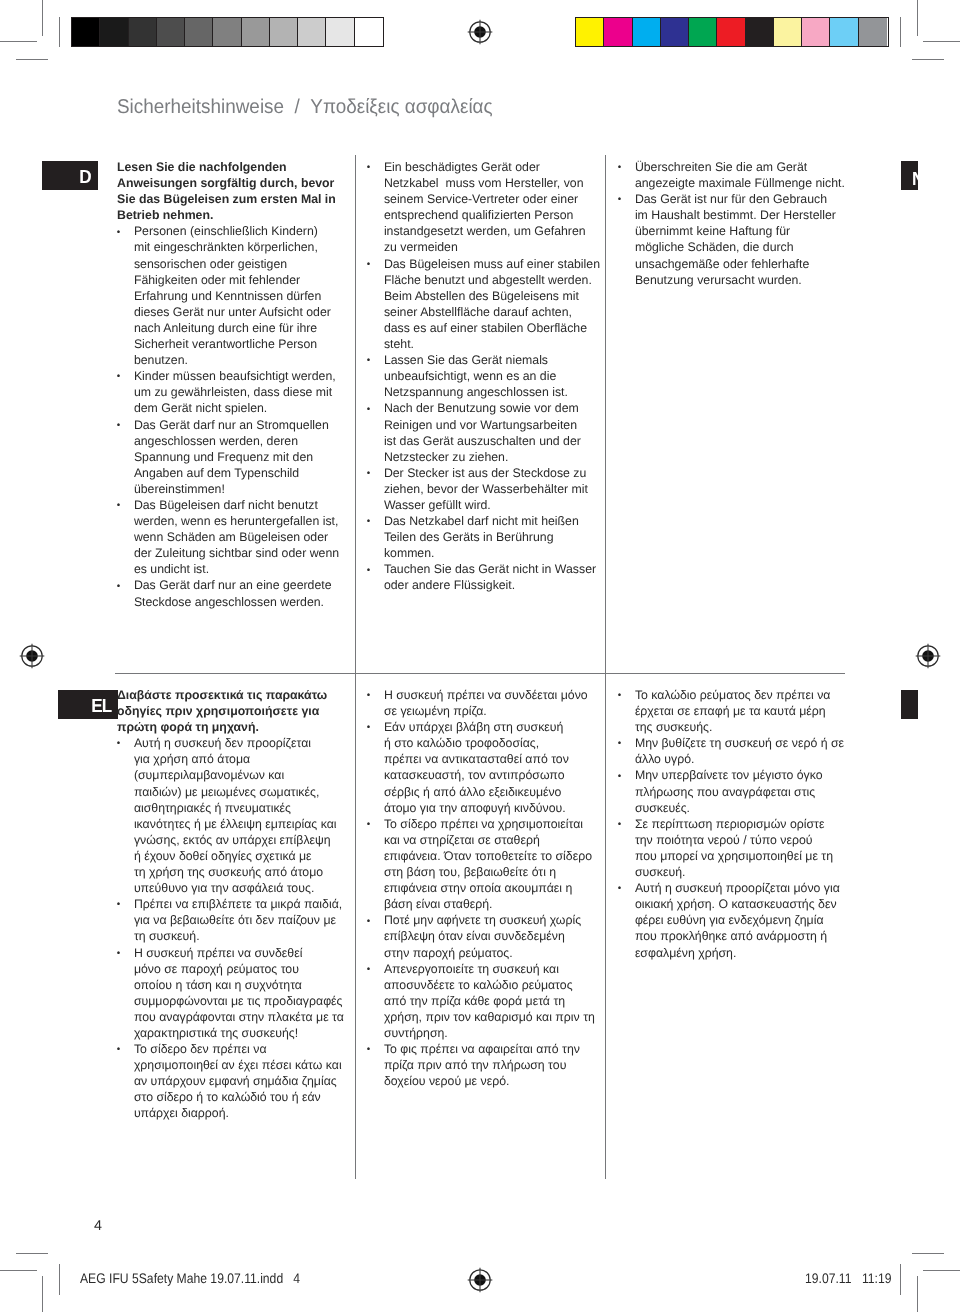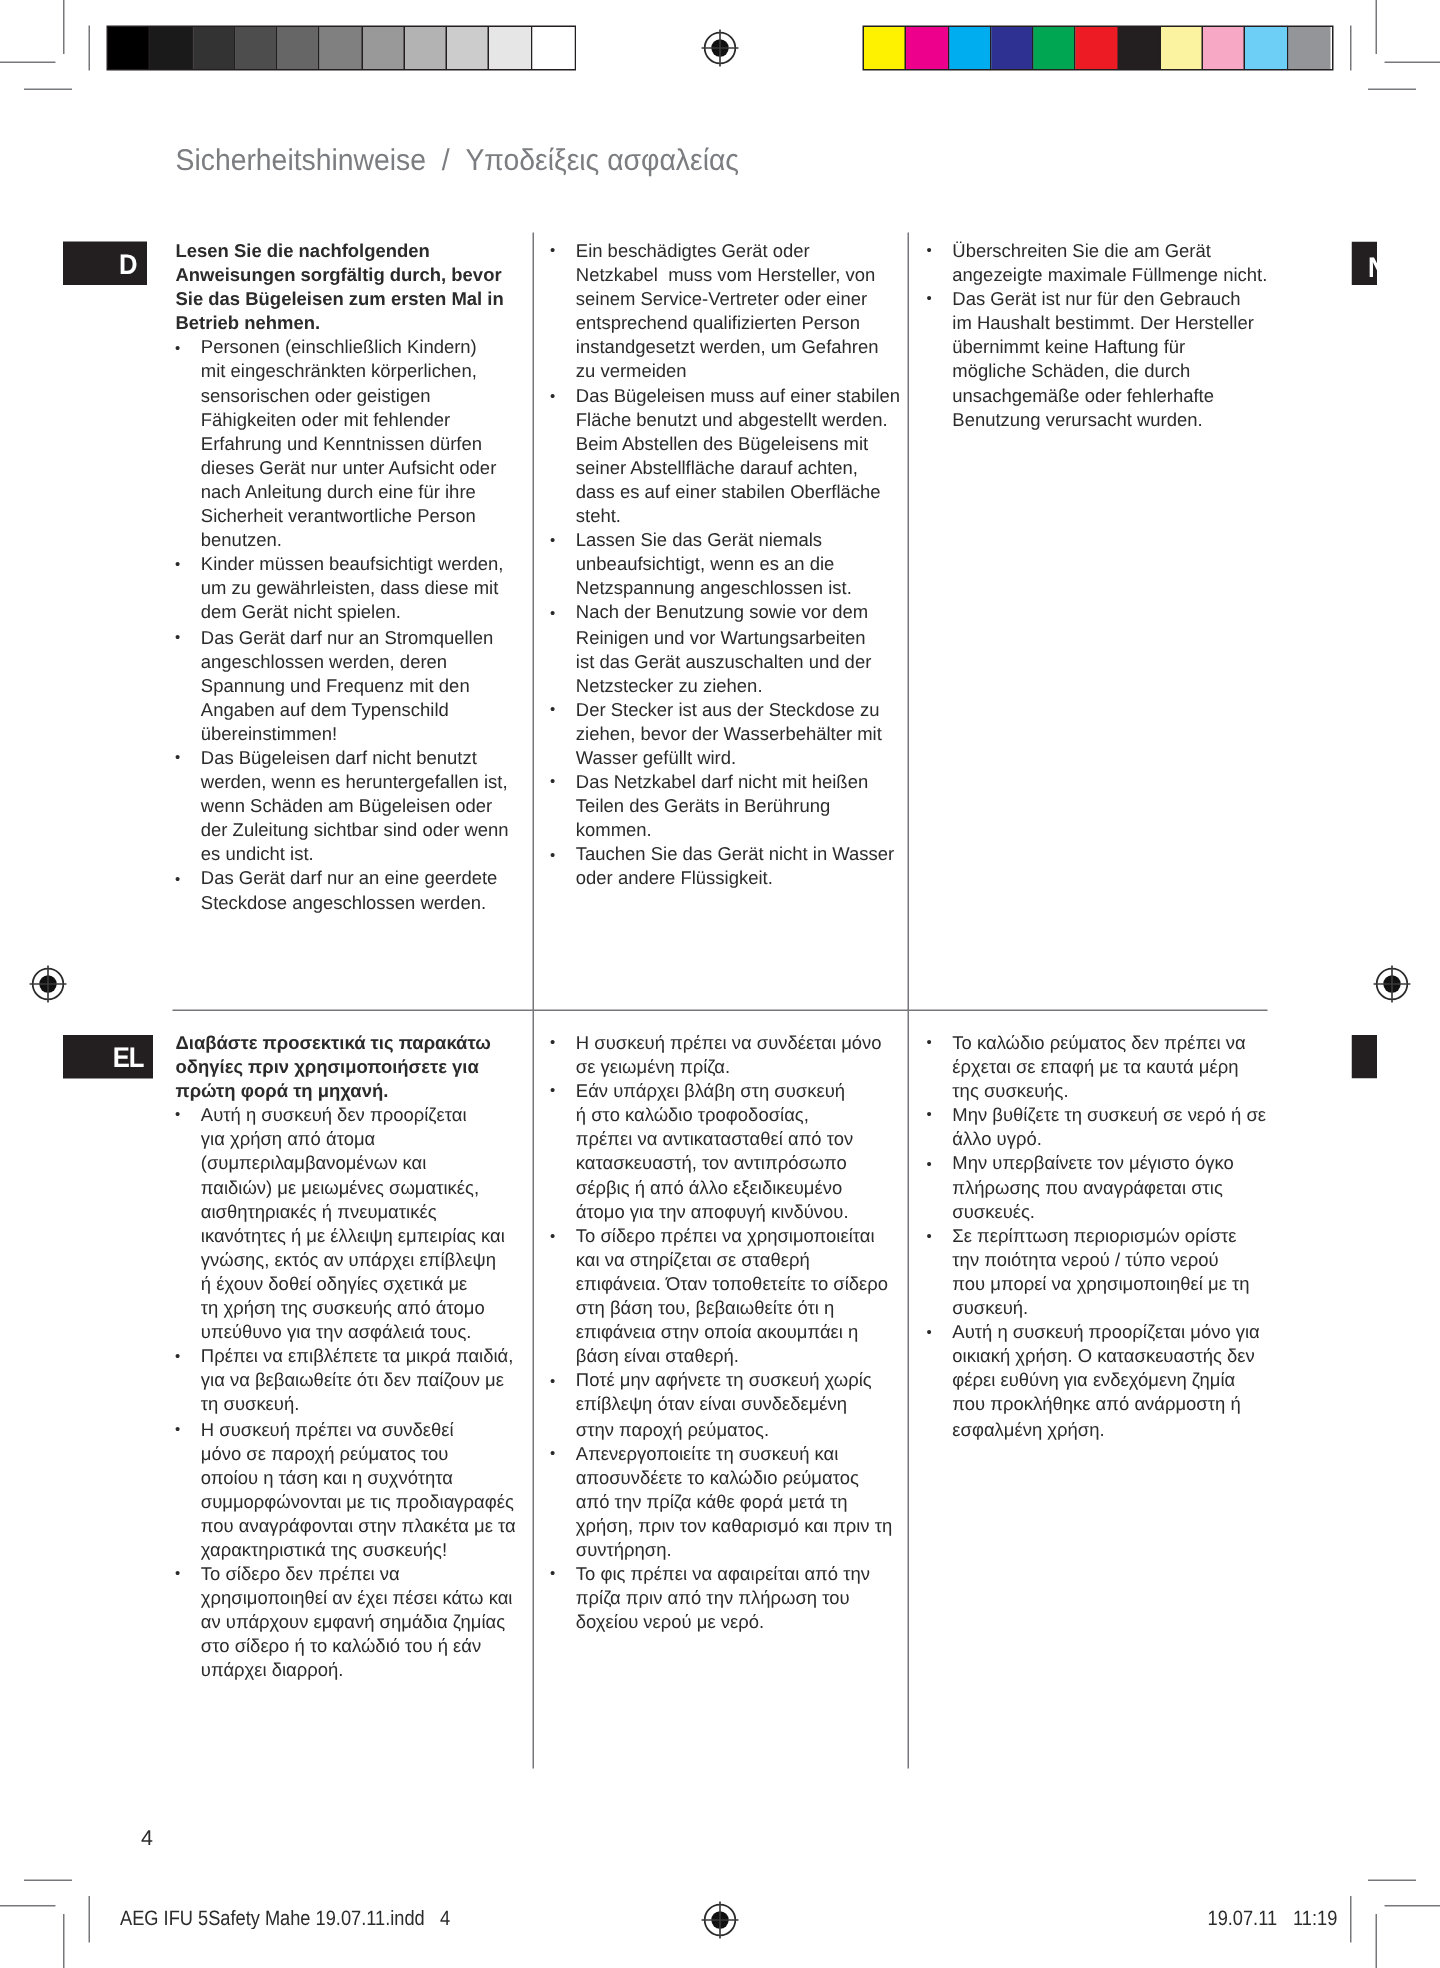--- a/index.html
+++ b/index.html
@@ -110,21 +110,21 @@
 </svg>
 <div class="title" style="left:117px;top:96px">Sicherheitshinweise  /  Υποδείξεις ασφαλείας</div>
 <div class="badge" style="left:42px;top:161px;width:56px;height:29px">
       <span>D</span>
     </div>
 <div class="col" style="left:117px;top:159px;width:240px"><p class="lead">Lesen Sie die nachfolgenden<br>Anweisungen sorgfältig durch, bevor<br>Sie das Bügeleisen zum ersten Mal in<br>Betrieb nehmen.</p><ul><li><span class="bu">•</span><span>Personen (einschließlich Kindern)<br>mit eingeschränkten körperlichen,<br>sensorischen oder geistigen<br>Fähigkeiten oder mit fehlender<br>Erfahrung und Kenntnissen dürfen<br>dieses Gerät nur unter Aufsicht oder<br>nach Anleitung durch eine für ihre<br>Sicherheit verantwortliche Person<br>benutzen.</span></li><li><span class="bu">•</span><span>Kinder müssen beaufsichtigt werden,<br>um zu gewährleisten, dass diese mit<br>dem Gerät nicht spielen.</span></li><li><span class="bu">•</span><span>Das Gerät darf nur an Stromquellen<br>angeschlossen werden, deren<br>Spannung und Frequenz mit den<br>Angaben auf dem Typenschild<br>übereinstimmen!</span></li><li><span class="bu">•</span><span>Das Bügeleisen darf nicht benutzt<br>werden, wenn es heruntergefallen ist,<br>wenn Schäden am Bügeleisen oder<br>der Zuleitung sichtbar sind oder wenn<br>es undicht ist.</span></li><li><span class="bu">•</span><span>Das Gerät darf nur an eine geerdete<br>Steckdose angeschlossen werden.</span></li></ul></div>
 <div class="vdiv" style="left:355px;top:155px;height:1024px"></div>
 <div class="col" style="left:367px;top:159px;width:250px"><ul><li><span class="bu">•</span><span>Ein beschädigtes Gerät oder<br>Netzkabel  muss vom Hersteller, von<br>seinem Service-Vertreter oder einer<br>entsprechend qualifizierten Person<br>instandgesetzt werden, um Gefahren<br>zu vermeiden</span></li><li><span class="bu">•</span><span>Das Bügeleisen muss auf einer stabilen<br>Fläche benutzt und abgestellt werden.<br>Beim Abstellen des Bügeleisens mit<br>seiner Abstellfläche darauf achten,<br>dass es auf einer stabilen Oberfläche<br>steht.</span></li><li><span class="bu">•</span><span>Lassen Sie das Gerät niemals<br>unbeaufsichtigt, wenn es an die<br>Netzspannung angeschlossen ist.</span></li><li><span class="bu">•</span><span>Nach der Benutzung sowie vor dem<br>Reinigen und vor Wartungsarbeiten<br>ist das Gerät auszuschalten und der<br>Netzstecker zu ziehen.</span></li><li><span class="bu">•</span><span>Der Stecker ist aus der Steckdose zu<br>ziehen, bevor der Wasserbehälter mit<br>Wasser gefüllt wird.</span></li><li><span class="bu">•</span><span>Das Netzkabel darf nicht mit heißen<br>Teilen des Geräts in Berührung<br>kommen.</span></li><li><span class="bu">•</span><span>Tauchen Sie das Gerät nicht in Wasser<br>oder andere Flüssigkeit.</span></li></ul></div>
 <div class="vdiv" style="left:605px;top:155px;height:1024px"></div>
 <div class="col" style="left:618px;top:159px;width:255px"><ul><li><span class="bu">•</span><span>Überschreiten Sie die am Gerät<br>angezeigte maximale Füllmenge nicht.</span></li><li><span class="bu">•</span><span>Das Gerät ist nur für den Gebrauch<br>im Haushalt bestimmt. Der Hersteller<br>übernimmt keine Haftung für<br>mögliche Schäden, die durch<br>unsachgemäße oder fehlerhafte<br>Benutzung verursacht wurden.</span></li></ul></div>
-<div class="badge" style="left:42px;top:690px;width:60px;height:29px">
+<div class="badge" style="left:58px;top:690px;width:60px;height:29px">
       <span>EL</span>
     </div>
 <div class="col" style="left:117px;top:687px;width:240px"><p class="lead">Διαβάστε προσεκτικά τις παρακάτω<br>οδηγίες πριν χρησιμοποιήσετε για<br>πρώτη φορά τη μηχανή.</p><ul><li><span class="bu">•</span><span>Αυτή η συσκευή δεν προορίζεται<br>για χρήση από άτομα<br>(συμπεριλαμβανομένων και<br>παιδιών) με μειωμένες σωματικές,<br>αισθητηριακές ή πνευματικές<br>ικανότητες ή με έλλειψη εμπειρίας και<br>γνώσης, εκτός αν υπάρχει επίβλεψη<br>ή έχουν δοθεί οδηγίες σχετικά με<br>τη χρήση της συσκευής από άτομο<br>υπεύθυνο για την ασφάλειά τους.</span></li><li><span class="bu">•</span><span>Πρέπει να επιβλέπετε τα μικρά παιδιά,<br>για να βεβαιωθείτε ότι δεν παίζουν με<br>τη συσκευή.</span></li><li><span class="bu">•</span><span>Η συσκευή πρέπει να συνδεθεί<br>μόνο σε παροχή ρεύματος του<br>οποίου η τάση και η συχνότητα<br>συμμορφώνονται με τις προδιαγραφές<br>που αναγράφονται στην πλακέτα με τα<br>χαρακτηριστικά της συσκευής!</span></li><li><span class="bu">•</span><span>Το σίδερο δεν πρέπει να<br>χρησιμοποιηθεί αν έχει πέσει κάτω και<br>αν υπάρχουν εμφανή σημάδια ζημίας<br>στο σίδερο ή το καλώδιό του ή εάν<br>υπάρχει διαρροή.</span></li></ul></div>
 <div class="col" style="left:367px;top:687px;width:250px"><ul><li><span class="bu">•</span><span>Η συσκευή πρέπει να συνδέεται μόνο<br>σε γειωμένη πρίζα.</span></li><li><span class="bu">•</span><span>Εάν υπάρχει βλάβη στη συσκευή<br>ή στο καλώδιο τροφοδοσίας,<br>πρέπει να αντικατασταθεί από τον<br>κατασκευαστή, τον αντιπρόσωπο<br>σέρβις ή από άλλο εξειδικευμένο<br>άτομο για την αποφυγή κινδύνου.</span></li><li><span class="bu">•</span><span>Το σίδερο πρέπει να χρησιμοποιείται<br>και να στηρίζεται σε σταθερή<br>επιφάνεια. Όταν τοποθετείτε το σίδερο<br>στη βάση του, βεβαιωθείτε ότι η<br>επιφάνεια στην οποία ακουμπάει η<br>βάση είναι σταθερή.</span></li><li><span class="bu">•</span><span>Ποτέ μην αφήνετε τη συσκευή χωρίς<br>επίβλεψη όταν είναι συνδεδεμένη<br>στην παροχή ρεύματος.</span></li><li><span class="bu">•</span><span>Απενεργοποιείτε τη συσκευή και<br>αποσυνδέετε το καλώδιο ρεύματος<br>από την πρίζα κάθε φορά μετά τη<br>χρήση, πριν τον καθαρισμό και πριν τη<br>συντήρηση.</span></li><li><span class="bu">•</span><span>Το φις πρέπει να αφαιρείται από την<br>πρίζα πριν από την πλήρωση του<br>δοχείου νερού με νερό.</span></li></ul></div>
 <div class="col" style="left:618px;top:687px;width:255px"><ul><li><span class="bu">•</span><span>Το καλώδιο ρεύματος δεν πρέπει να<br>έρχεται σε επαφή με τα καυτά μέρη<br>της συσκευής.</span></li><li><span class="bu">•</span><span>Μην βυθίζετε τη συσκευή σε νερό ή σε<br>άλλο υγρό.</span></li><li><span class="bu">•</span><span>Μην υπερβαίνετε τον μέγιστο όγκο<br>πλήρωσης που αναγράφεται στις<br>συσκευές.</span></li><li><span class="bu">•</span><span>Σε περίπτωση περιορισμών ορίστε<br>την ποιότητα νερού / τύπο νερού<br>που μπορεί να χρησιμοποιηθεί με τη<br>συσκευή.</span></li><li><span class="bu">•</span><span>Αυτή η συσκευή προορίζεται μόνο για<br>οικιακή χρήση. Ο κατασκευαστής δεν<br>φέρει ευθύνη για ενδεχόμενη ζημία<br>που προκλήθηκε από ανάρμοστη ή<br>εσφαλμένη χρήση.</span></li></ul></div>
 <div class="hdiv" style="left:115px;top:673px;width:730px"></div>
 <div class="edgeclip" style="left:901px;top:161px;width:17px;height:29px">
       <div class="badge edgebadge" style="left:0px;top:0;width:55px;height:29px">
         <span style="position:absolute;left:11px;top:7px">N</span>
       </div>

